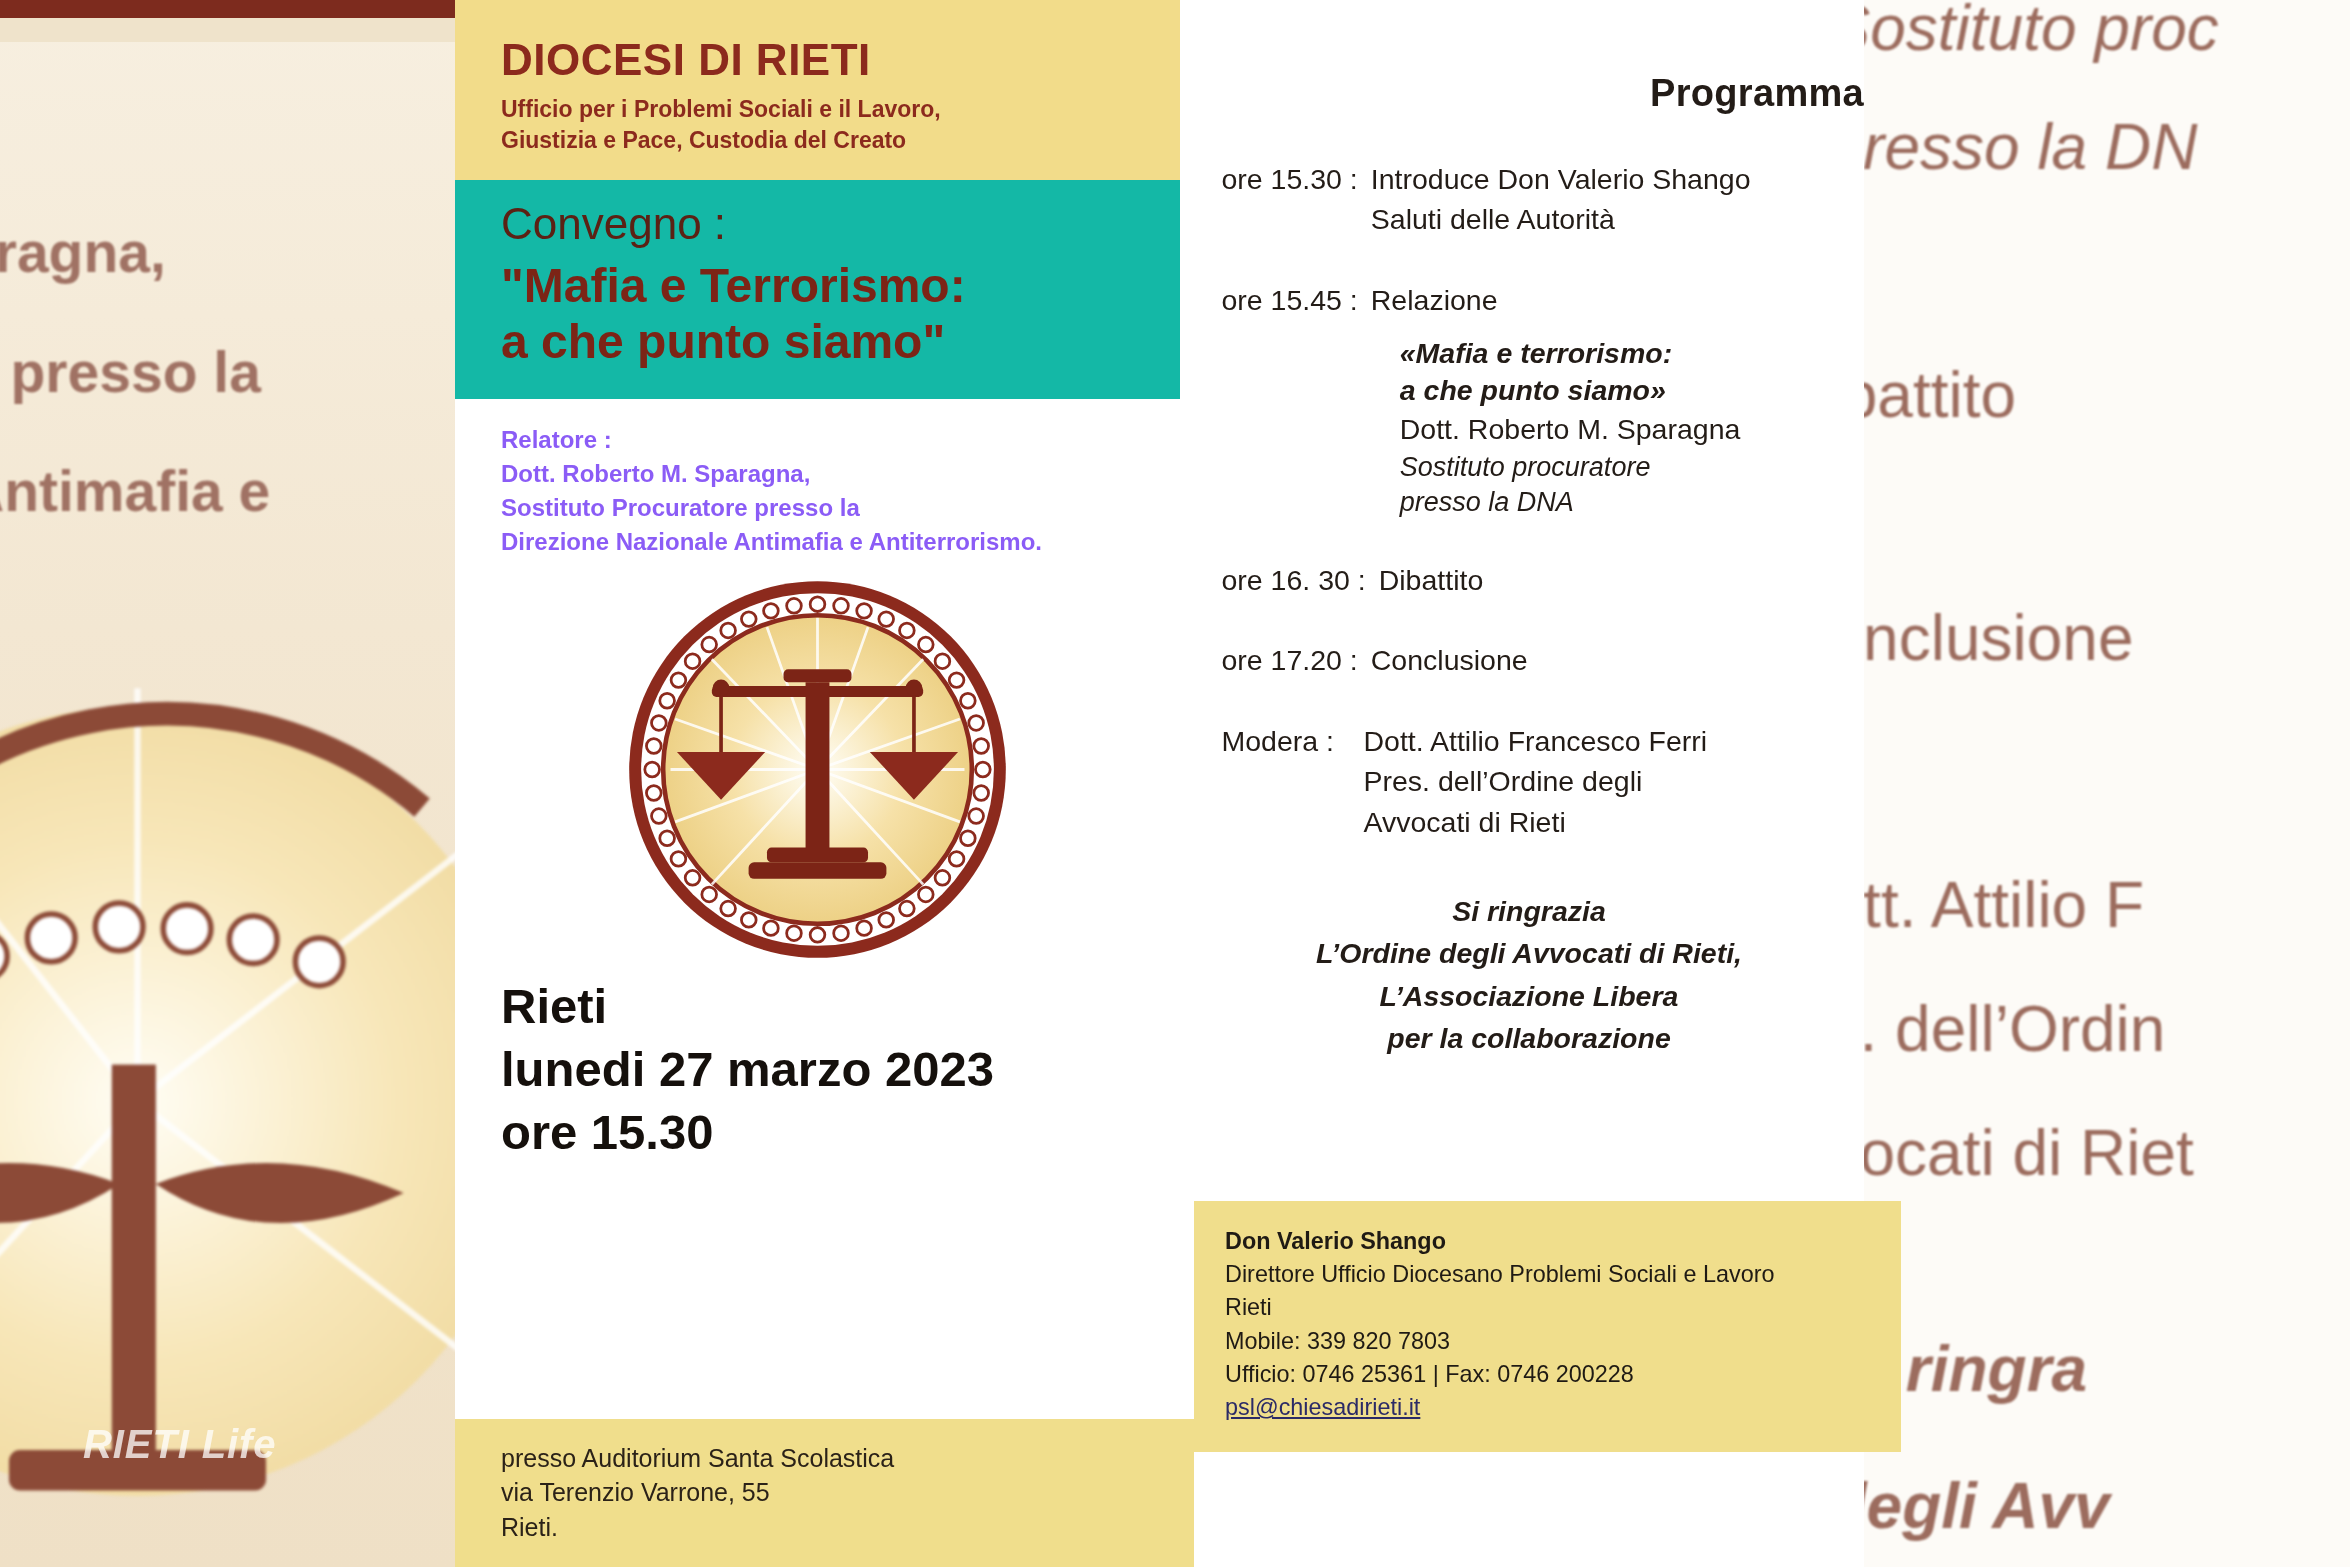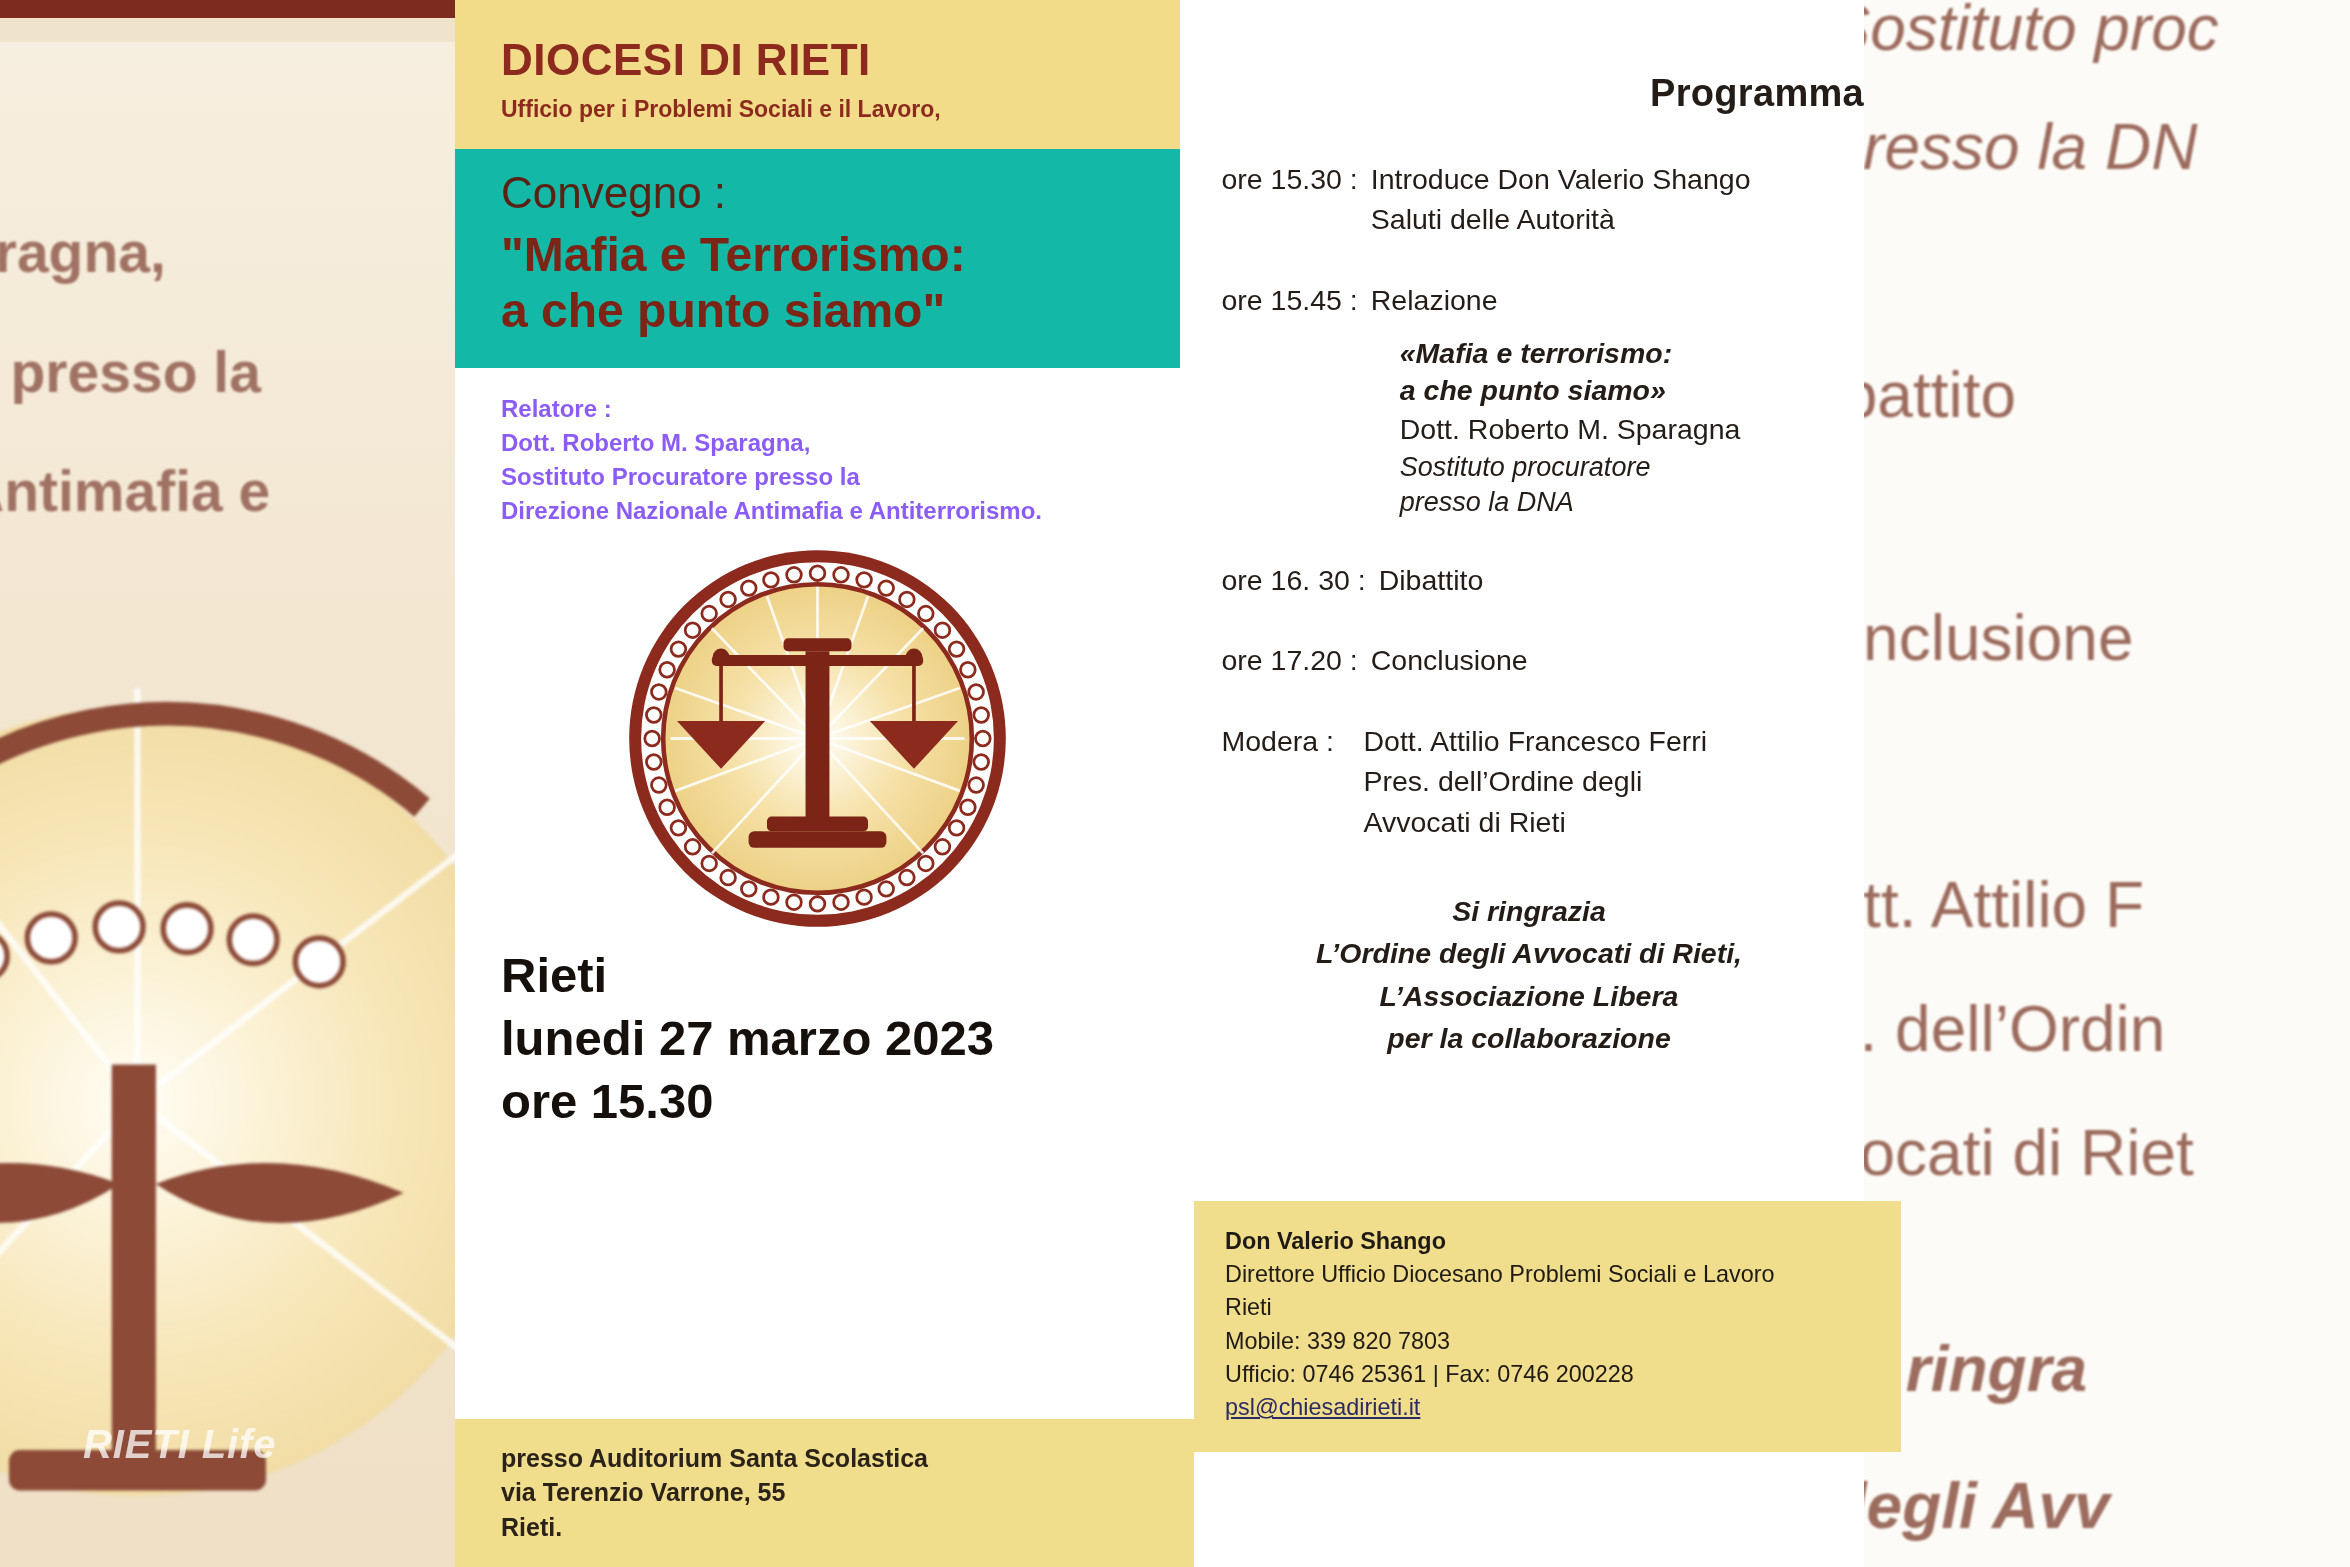--- a/index.html
+++ b/index.html
@@ -147,21 +147,21 @@
   }
   .poster-venue {
     position: absolute;
     left: 0; bottom: 0;
     width: 794px;
     background: #f0de8c;
     padding: 22px 46px 24px 46px;
     box-sizing: border-box;
     color: #2b2218;
     font-size: 25px;
-    font-weight: bold;
+    font-weight: normal;
     line-height: 1.38;
   }
 
   
   .programma {
     position: absolute;
     left: 1194px;
     top: 0;
     width: 670px;
     height: 1568px;
@@ -289,20 +289,21 @@
   <div class="bg-right-text" style="top:1116px;">vocati di Riet</div>
   <div class="bg-right-text b i" style="top:1332px;">Si ringra</div>
   <div class="bg-right-text b i" style="top:1469px;">degli Avv</div>
 </div>
 
 <div class="poster">
 
   <div class="poster-head">
     <div class="org">DIOCESI DI RIETI</div>
     <div class="org-sub">Ufficio per i Problemi Sociali e il Lavoro,</div>
+    <div class="org-sub">Giustizia e Pace, Custodia del Creato</div>
   </div>
 
   <div class="poster-title-band">
     <div class="kicker">Convegno :</div>
     <div class="title">"Mafia e Terrorismo:</div>
     <div class="title">a che punto siamo"</div>
   </div>
 
   <div class="poster-speaker">
     <div>Relatore :</div>

